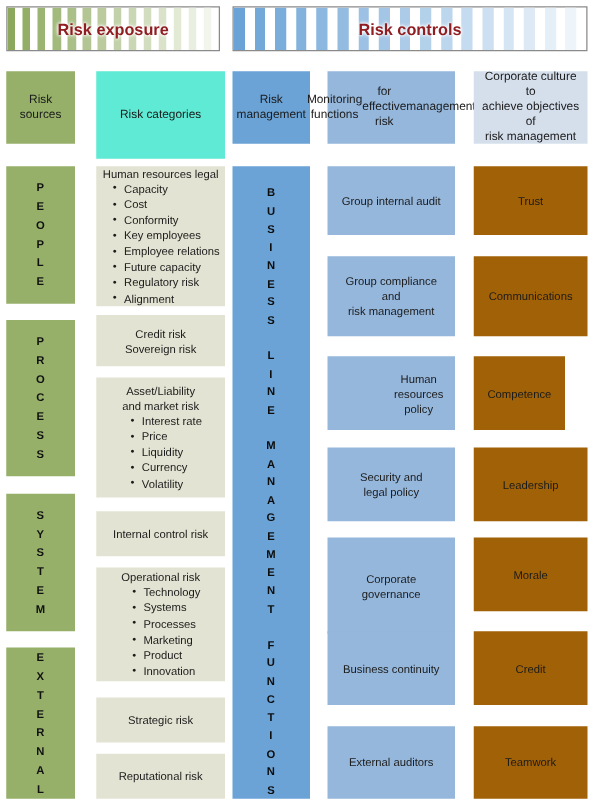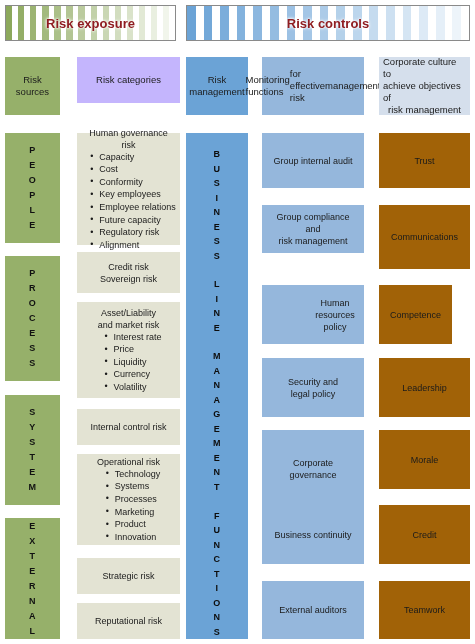--- a/index.html
+++ b/index.html
@@ -51,21 +51,21 @@
     text-shadow: 0 0 2px #ffffff, 0 0 3px #ffffff, 0 0 4px #ffffff;
   }
 
   
   .colhead {
     position: absolute;
     box-sizing: border-box;
     display: flex;
     align-items: center;
     justify-content: center;
-    text-align: left;
+    text-align: center;
     font-size: 9.5px;
     line-height: 12px;
     color: #1b1b1b;
     padding: 3px 4px;
   }
 
   
   .box {
     position: absolute;
     box-sizing: border-box;
@@ -206,21 +206,21 @@
         <div class="stripe" style="left: 265.412px; width: 8.70882px; background: rgb(237, 244, 250);"></div>
       </div>
     <div class="banner-label">Risk controls</div>
   </div>
 
   <div class="colhead" style="left:5px; top:57px; width:55px; height:58px; background:#96b06a; flex-direction:column;">
     <span>Risk</span>
     <span>sources</span>
   </div>
 
-  <div class="colhead" style="left:77px; top:57px; width:103px; height:46px; background:#c4b5fd;">
+  <div class="colhead" style="left:77px; top:57px; width:103px; height:70px; background:#5eead4;">
     <span>Risk categories</span>
   </div>
 
   <div class="colhead" style="left:186px; top:57px; width:62px; height:58px; background:#6ba3d6; flex-direction:column;">
     <span>Risk</span>
     <span>management</span>
   </div>
 
   <div class="colhead" style="left:262px; top:57px; width:102px; height:58px; background:#95b7dc; flex-direction:row;">
     <span>Monitoring functions</span>
@@ -275,21 +275,21 @@
       <span>T</span>
       <span>E</span>
       <span>R</span>
       <span>N</span>
       <span>A</span>
       <span>L</span>
     </div>
   </div>
 
   <div class="box cat" style="left:77px; top:133px; width:103px; height:112px;">
-    <div class="cat-title">Human governance risk</div>
+    <div class="cat-title">Human resources legal</div>
     <ul>
       <li>Capacity</li>
       <li>Cost</li>
       <li>Conformity</li>
       <li>Key employees</li>
       <li>Employee relations</li>
       <li>Future capacity</li>
       <li>Regulatory risk</li>
       <li>Alignment</li>
     </ul>
@@ -377,21 +377,21 @@
       <span>I</span>
       <span>O</span>
       <span>N</span>
       <span>S</span>
     </div>
   </div>
 
   <div class="box mon plain-lines" style="left:262px; top:133px; width:102px; height:55px;">
     <span>Group internal audit</span>
   </div>
-  <div class="box mon plain-lines" style="left:262px; top:205px; width:102px; height:48px;">
+  <div class="box mon plain-lines" style="left:262px; top:205px; width:102px; height:64px;">
     <span>Group compliance</span>
     <span>and</span>
     <span>risk management</span>
   </div>
   <div class="box mon plain-lines" style="left:262px; top:285px; width:102px; height:59px;padding-left:48px;">
     <span>Human</span>
     <span>resources policy</span>
   </div>
   <div class="box mon plain-lines" style="left:262px; top:358px; width:102px; height:59px;">
     <span>Security and</span>

